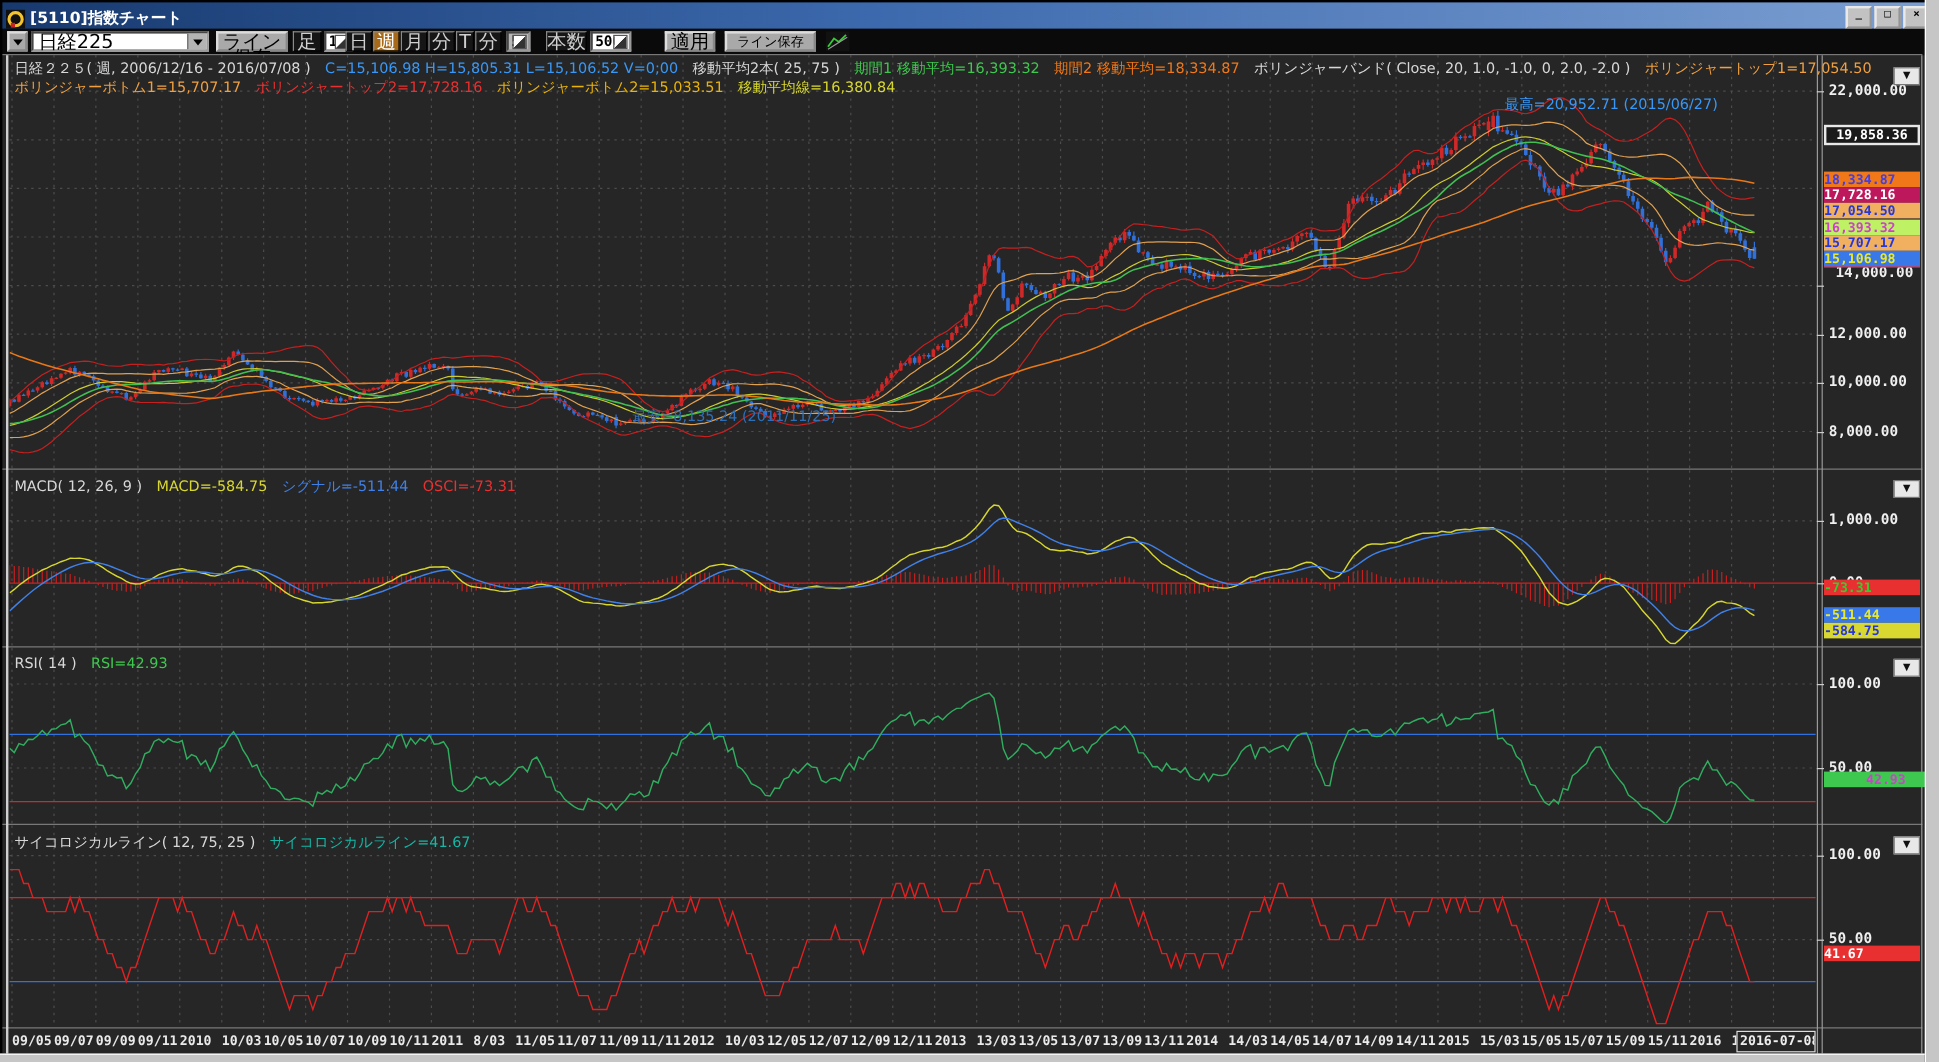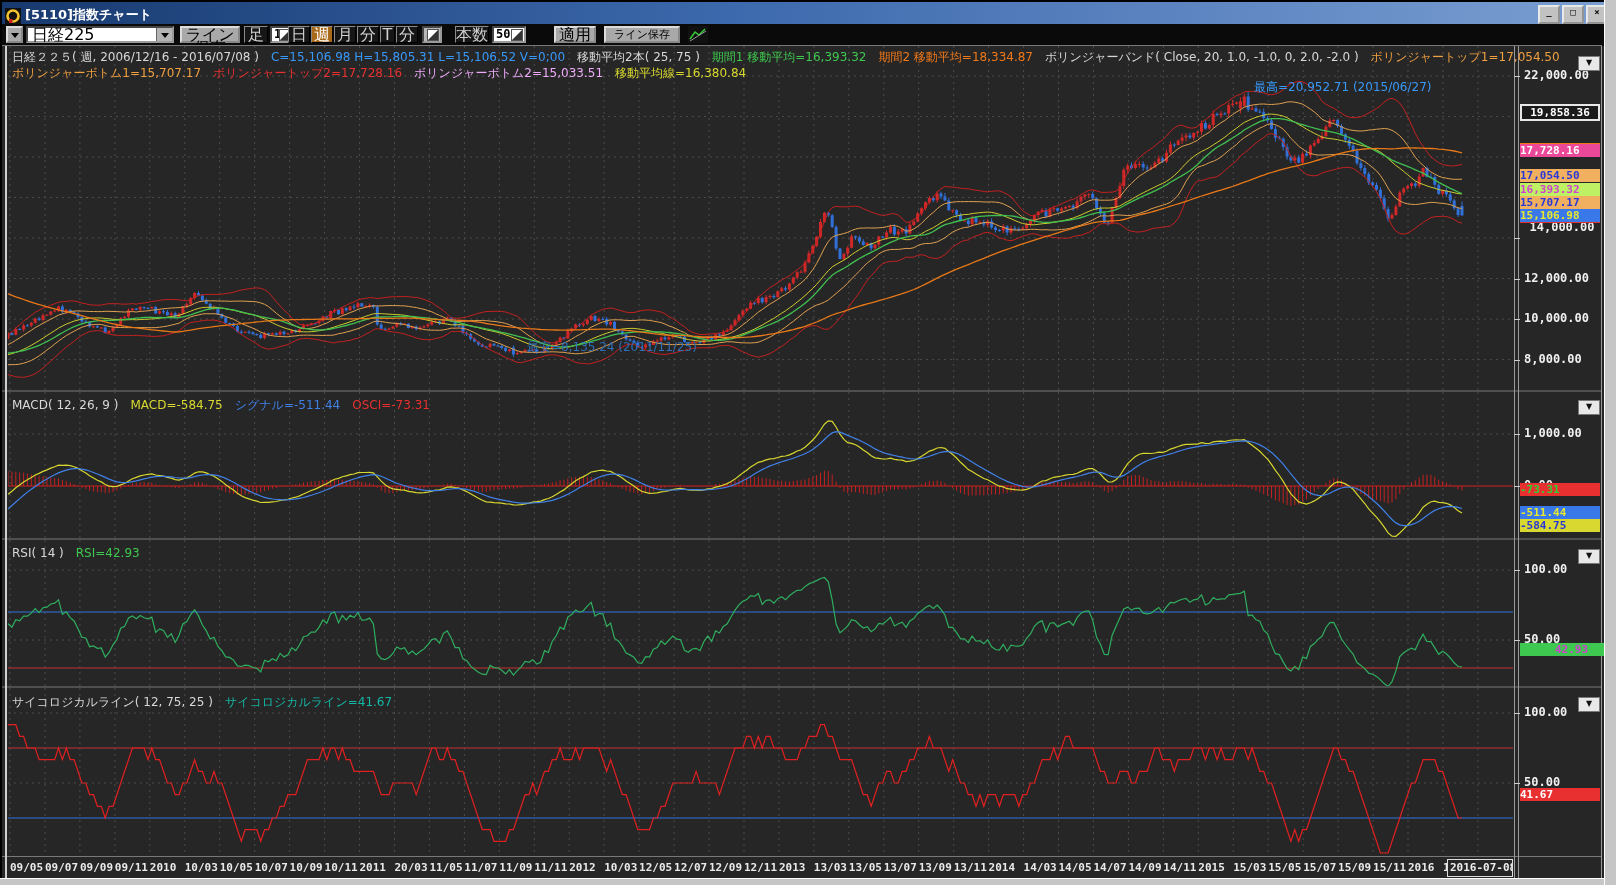--- a/index.html
+++ b/index.html
@@ -145,39 +145,39 @@
     <path d="M8,748.0H1513" stroke="#c03030" stroke-width="1"></path>
     <path d="M8,818.0H1513" stroke="#3070e0" stroke-width="1"></path>
     <path d="M8.0,724.7L11.9,724.7L15.8,724.7L19.7,736.3L23.6,736.3L27.4,748.0L31.3,748.0L35.2,748.0L39.1,759.7L43.0,759.7L46.9,759.7L50.8,759.7L54.7,759.7L58.5,748.0L62.4,759.7L66.3,748.0L70.2,759.7L74.1,759.7L78.0,771.3L81.9,783.0L85.8,783.0L89.6,794.7L93.5,794.7L97.4,806.3L101.3,806.3L105.2,818.0L109.1,806.3L113.0,806.3L116.9,794.7L120.7,783.0L124.6,771.3L128.5,759.7L132.4,748.0L136.3,748.0L140.2,748.0L144.1,748.0L148.0,759.7L151.8,748.0L155.7,759.7L159.6,759.7L163.5,771.3L167.4,783.0L171.3,783.0L175.2,794.7L179.1,794.7L182.9,783.0L186.8,783.0L190.7,771.3L194.6,759.7L198.5,771.3L202.4,771.3L206.3,783.0L210.2,783.0L214.0,771.3L217.9,783.0L221.8,783.0L225.7,794.7L229.6,806.3L233.5,818.0L237.4,829.7L241.3,841.3L245.1,829.7L249.0,829.7L252.9,829.7L256.8,829.7L260.7,841.3L264.6,829.7L268.5,829.7L272.4,818.0L276.3,818.0L280.1,806.3L284.0,806.3L287.9,794.7L291.8,794.7L295.7,794.7L299.6,783.0L303.5,771.3L307.4,759.7L311.2,759.7L315.1,759.7L319.0,759.7L322.9,748.0L326.8,759.7L330.7,748.0L334.6,748.0L338.5,759.7L342.3,748.0L346.2,759.7L350.1,759.7L354.0,771.3L357.9,771.3L361.8,771.3L365.7,771.3L369.6,771.3L373.4,771.3L377.3,783.0L381.2,794.7L385.1,794.7L389.0,794.7L392.9,783.0L396.8,783.0L400.7,783.0L404.5,783.0L408.4,783.0L412.3,783.0L416.2,794.7L420.1,783.0L424.0,771.3L427.9,759.7L431.8,748.0L435.6,748.0L439.5,759.7L443.4,759.7L447.3,748.0L451.2,759.7L455.1,759.7L459.0,771.3L462.9,771.3L466.7,783.0L470.6,794.7L474.5,806.3L478.4,818.0L482.3,829.7L486.2,829.7L490.1,829.7L494.0,841.3L497.9,841.3L501.7,841.3L505.6,841.3L509.5,829.7L513.4,829.7L517.3,818.0L521.2,806.3L525.1,794.7L529.0,794.7L532.8,783.0L536.7,794.7L540.6,783.0L544.5,771.3L548.4,771.3L552.3,759.7L556.2,759.7L560.1,748.0L563.9,759.7L567.8,759.7L571.7,759.7L575.6,748.0L579.5,759.7L583.4,748.0L587.3,748.0L591.2,748.0L595.0,748.0L598.9,748.0L602.8,759.7L606.7,771.3L610.6,759.7L614.5,771.3L618.4,783.0L622.3,794.7L626.1,794.7L630.0,806.3L633.9,818.0L637.8,829.7L641.7,829.7L645.6,829.7L649.5,829.7L653.4,818.0L657.2,818.0L661.1,806.3L665.0,806.3L668.9,794.7L672.8,783.0L676.7,783.0L680.6,783.0L684.5,783.0L688.3,783.0L692.2,783.0L696.1,771.3L700.0,783.0L703.9,783.0L707.8,783.0L711.7,783.0L715.6,783.0L719.4,794.7L723.3,783.0L727.2,771.3L731.1,759.7L735.0,748.0L738.9,748.0L742.8,748.0L746.7,736.3L750.6,736.3L754.4,748.0L758.3,736.3L762.2,748.0L766.1,736.3L770.0,736.3L773.9,748.0L777.8,748.0L781.7,748.0L785.5,759.7L789.4,759.7L793.3,759.7L797.2,759.7L801.1,748.0L805.0,748.0L808.9,736.3L812.8,736.3L816.6,736.3L820.5,724.7L824.4,724.7L828.3,736.3L832.2,736.3L836.1,748.0L840.0,759.7L843.9,759.7L847.7,759.7L851.6,759.7L855.5,771.3L859.4,783.0L863.3,794.7L867.2,794.7L871.1,806.3L875.0,794.7L878.8,783.0L882.7,783.0L886.6,771.3L890.5,771.3L894.4,783.0L898.3,783.0L902.2,771.3L906.1,771.3L909.9,759.7L913.8,759.7L917.7,748.0L921.6,748.0L925.5,748.0L929.4,736.3L933.3,748.0L937.2,748.0L941.0,748.0L944.9,759.7L948.8,771.3L952.7,759.7L956.6,771.3L960.5,783.0L964.4,783.0L968.3,794.7L972.1,794.7L976.0,806.3L979.9,794.7L983.8,806.3L987.7,794.7L991.6,794.7L995.5,794.7L999.4,806.3L1003.3,794.7L1007.1,794.7L1011.0,794.7L1014.9,794.7L1018.8,806.3L1022.7,794.7L1026.6,794.7L1030.5,783.0L1034.4,783.0L1038.2,771.3L1042.1,759.7L1046.0,759.7L1049.9,759.7L1053.8,748.0L1057.7,759.7L1061.6,748.0L1065.5,736.3L1069.3,736.3L1073.2,748.0L1077.1,748.0L1081.0,748.0L1084.9,748.0L1088.8,748.0L1092.7,748.0L1096.6,759.7L1100.4,771.3L1104.3,771.3L1108.2,783.0L1112.1,783.0L1116.0,783.0L1119.9,771.3L1123.8,771.3L1127.7,771.3L1131.5,783.0L1135.4,783.0L1139.3,771.3L1143.2,771.3L1147.1,771.3L1151.0,759.7L1154.9,748.0L1158.8,748.0L1162.6,759.7L1166.5,759.7L1170.4,759.7L1174.3,771.3L1178.2,759.7L1182.1,759.7L1186.0,759.7L1189.9,759.7L1193.7,748.0L1197.6,748.0L1201.5,748.0L1205.4,759.7L1209.3,748.0L1213.2,748.0L1217.1,759.7L1221.0,748.0L1224.9,759.7L1228.7,759.7L1232.6,759.7L1236.5,748.0L1240.4,748.0L1244.3,748.0L1248.2,759.7L1252.1,748.0L1256.0,759.7L1259.8,771.3L1263.7,771.3L1267.6,783.0L1271.5,783.0L1275.4,794.7L1279.3,806.3L1283.2,818.0L1287.1,829.7L1290.9,841.3L1294.8,829.7L1298.7,841.3L1302.6,829.7L1306.5,829.7L1310.4,818.0L1314.3,806.3L1318.2,794.7L1322.0,783.0L1325.9,771.3L1329.8,759.7L1333.7,748.0L1337.6,748.0L1341.5,759.7L1345.4,759.7L1349.3,771.3L1353.1,771.3L1357.0,783.0L1360.9,794.7L1364.8,806.3L1368.7,818.0L1372.6,829.7L1376.5,841.3L1380.4,853.0L1384.2,853.0L1388.1,853.0L1392.0,841.3L1395.9,829.7L1399.8,818.0L1403.7,806.3L1407.6,794.7L1411.5,783.0L1415.3,783.0L1419.2,771.3L1423.1,759.7L1427.0,759.7L1430.9,759.7L1434.8,759.7L1438.7,771.3L1442.6,771.3L1446.4,783.0L1450.3,794.7L1454.2,806.3L1458.1,818.0L1462.0,818.0" stroke="#e02020" stroke-width="1.2" fill="none" clip-path="url(#cp_psy)"></path>
     <path d="M2,45.5H1602M2,391H1602M2,539H1602M2,687H1602M2,856.5H1602" stroke="#787878" stroke-width="1" fill="none"></path>
     <path d="M1514.5,46V878M1518.5,46V878M1601.5,46V878" stroke="#9a9a9a" stroke-width="1" fill="none"></path>
     <text x="1254" y="91" fill="#3898f8" font-size="12" font-family="&quot;DejaVu Sans&quot;,&quot;Liberation Sans&quot;,sans-serif">最高=20,952.71 (2015/06/27)</text>
     <text x="527" y="351" fill="#2f6fb8" font-size="12" font-family="&quot;DejaVu Sans&quot;,&quot;Liberation Sans&quot;,sans-serif">最安=8,135.24 (2011/11/25)</text>
   </svg>
 
 <div class="hdr" style="top:49px;" id="lg-p1"><span style="color: rgb(216, 216, 216);">日経２２５( 週, 2006/12/16 - 2016/07/08 )</span><span style="color: rgb(56, 152, 248);">C=15,106.98 H=15,805.31 L=15,106.52 V=0;00</span><span style="color: rgb(216, 216, 216);">移動平均2本( 25, 75 )</span><span style="color: rgb(63, 200, 79);">期間1 移動平均=16,393.32</span><span style="color: rgb(240, 120, 24);">期間2 移動平均=18,334.87</span><span style="color: rgb(216, 216, 216);">ボリンジャーバンド( Close, 20, 1.0, -1.0, 0, 2.0, -2.0 )</span><span style="color: rgb(240, 160, 64);">ボリンジャートップ1=17,054.50</span></div>
-<div class="hdr" style="top:65px;" id="lg-p2"><span style="color: rgb(240, 160, 64);">ボリンジャーボトム1=15,707.17</span><span style="color: rgb(232, 48, 48);">ボリンジャートップ2=17,728.16</span><span style="color: #f0abfc;">ボリンジャーボトム2=15,033.51</span><span style="color: rgb(216, 216, 48);">移動平均線=16,380.84</span></div>
+<div class="hdr" style="top:65px;" id="lg-p2"><span style="color: rgb(240, 160, 64);">ボリンジャーボトム1=15,707.17</span><span style="color: rgb(232, 48, 48);">ボリンジャートップ2=17,728.16</span><span style="color: #eab308;">ボリンジャーボトム2=15,033.51</span><span style="color: rgb(216, 216, 48);">移動平均線=16,380.84</span></div>
 <div class="hdr" style="top:397px;" id="lg-m"><span style="color: rgb(216, 216, 216);">MACD( 12, 26, 9 )</span><span style="color: rgb(216, 216, 48);">MACD=-584.75</span><span style="color: rgb(64, 128, 232);">シグナル=-511.44</span><span style="color: rgb(232, 48, 48);">OSCI=-73.31</span></div>
 <div class="hdr" style="top:546px;" id="lg-r"><span style="color: rgb(216, 216, 216);">RSI( 14 )</span><span style="color: rgb(63, 200, 79);">RSI=42.93</span></div>
 <div class="hdr" style="top:694px;" id="lg-s"><span style="color: rgb(216, 216, 216);">サイコロジカルライン( 12, 75, 25 )</span><span style="color: #14b8a6;">サイコロジカルライン=41.67</span></div>
 
 <div id="axis">
     <div class="ytick" style="top: 68px;">22,000.00</div>
     <div class="tickmark" style="top: 76px;"></div>
     <div class="ytick" style="top: 220px; text-align: center;">14,000.00</div>
     <div class="tickmark" style="top: 238px;"></div>
     <div class="ytick" style="top: 271px;">12,000.00</div>
     <div class="tickmark" style="top: 279px;"></div>
     <div class="ytick" style="top: 311px;">10,000.00</div>
     <div class="tickmark" style="top: 319px;"></div>
     <div class="ytick" style="top: 352px;">8,000.00</div>
     <div class="tickmark" style="top: 360px;"></div>
     <div class="marker" style="top: 104px;">19,858.36</div>
     <div class="badge" style="top: 143px; background: rgb(240, 120, 24); color: rgb(64, 64, 232);">18,334.87</div>
-    <div class="badge" style="top: 144px; background: #ec4899; color: rgb(255, 255, 255);">17,728.16</div>
+    <div class="badge" style="top: 156px; background: #be185d; color: rgb(255, 255, 255);">17,728.16</div>
     <div class="badge" style="top: 169px; background: rgb(240, 176, 96); color: rgb(40, 56, 216);">17,054.50</div>
     <div class="badge" style="top: 183px; background: #bef264; color: rgb(208, 64, 208);">16,393.32</div>
     <div class="badge" style="top: 196px; background: rgb(240, 176, 96); color: rgb(40, 56, 216);">15,707.17</div>
     <div class="badge" style="top: 210px; background: rgb(232, 48, 48); color: rgb(255, 255, 255);">15,033.51</div>
     <div class="badge" style="top: 209px; background: rgb(56, 120, 232); color: rgb(232, 232, 48);">15,106.98</div>
     <div class="ytick" style="top: 426px;">1,000.00</div>
     <div class="tickmark" style="top: 434px;"></div>
     <div class="ytick" style="top: 478px;">0.00</div>
     <div class="tickmark" style="top: 486px;"></div>
     <div class="badge" style="top: 483px; background: rgb(232, 48, 48); color: rgb(48, 208, 48);">-73.31</div>
@@ -203,21 +203,21 @@
     <div class="xlbl" style="left: 44.95px;">09/07</div>
     <div class="xlbl" style="left: 79.9px;">09/09</div>
     <div class="xlbl" style="left: 114.85px;">09/11</div>
     <div class="xlbl" style="left: 149.8px;">2010</div>
     <div class="xlbl" style="left: 184.75px;">10/03</div>
     <div class="xlbl" style="left: 219.7px;">10/05</div>
     <div class="xlbl" style="left: 254.65px;">10/07</div>
     <div class="xlbl" style="left: 289.6px;">10/09</div>
     <div class="xlbl" style="left: 324.55px;">10/11</div>
     <div class="xlbl" style="left: 359.5px;">2011</div>
-    <div class="xlbl" style="left: 394.45px;">20/03</div>
+    <div class="xlbl" style="left: 394.45px;">8/03</div>
     <div class="xlbl" style="left: 429.4px;">11/05</div>
     <div class="xlbl" style="left: 464.35px;">11/07</div>
     <div class="xlbl" style="left: 499.3px;">11/09</div>
     <div class="xlbl" style="left: 534.25px;">11/11</div>
     <div class="xlbl" style="left: 569.2px;">2012</div>
     <div class="xlbl" style="left: 604.15px;">10/03</div>
     <div class="xlbl" style="left: 639.1px;">12/05</div>
     <div class="xlbl" style="left: 674.05px;">12/07</div>
     <div class="xlbl" style="left: 709px;">12/09</div>
     <div class="xlbl" style="left: 743.95px;">12/11</div>

